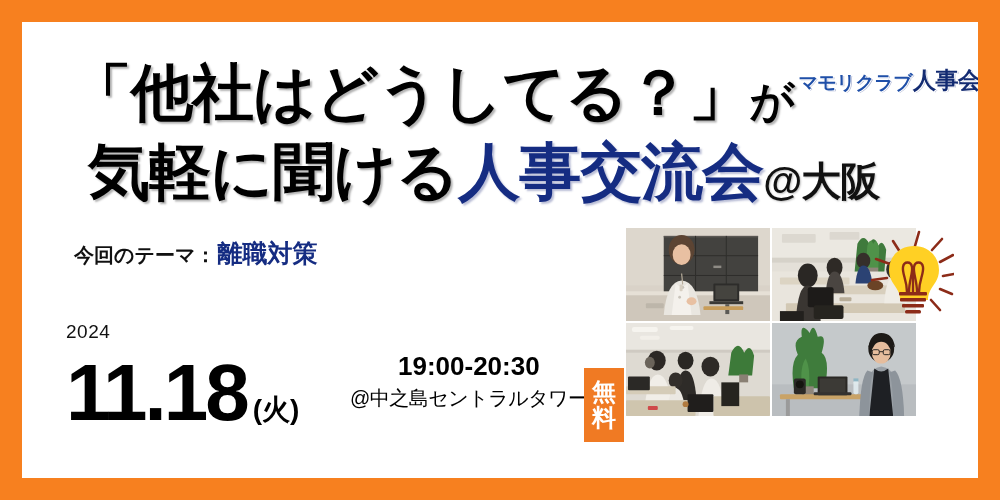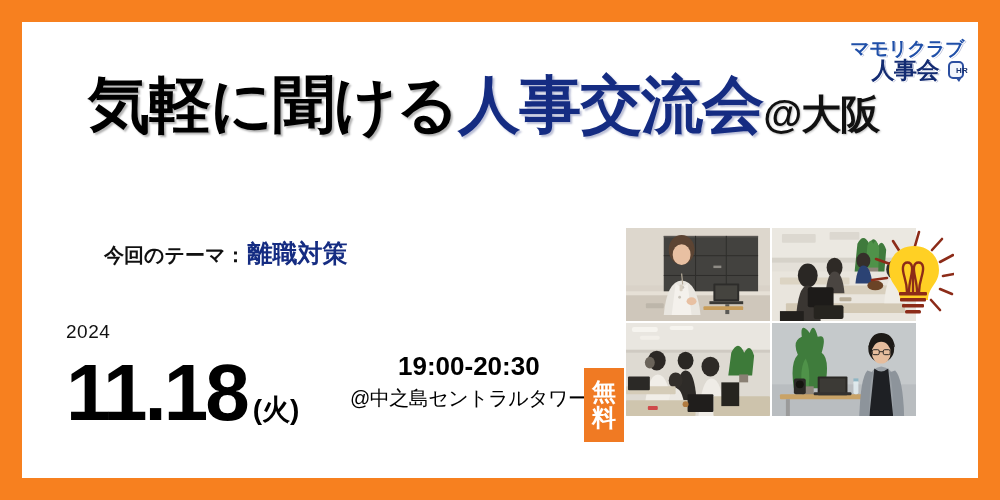--- a/index.html
+++ b/index.html
@@ -21,21 +21,21 @@
     position:relative;
     width:100%; height:100%;
     background:#FFFFFF;
     overflow:hidden;
   }
 
   
   #logo {
     position:absolute; right:14px; top:6px;
     width:124px; height:64px;
-    display:flex; flex-direction:column;
+    display:flex; flex-direction:row;
     align-items:flex-end; justify-content:center;
     gap:1px;
   }
   #logo-line1 {
     font-size:19px; font-weight:bold; color:#1F4FA8;
     letter-spacing:-0.5px; line-height:1;
     text-shadow:0.6px 0.6px 0 #fff, 1.4px 1.4px 0 rgba(20,40,125,.35);
     white-space:nowrap;
   }
   #logo-row2 { display:flex; align-items:center; gap:9px; }
@@ -84,21 +84,21 @@
     font-size:40px; font-weight:bold; color:#111;
     line-height:1; letter-spacing:-1px; padding-bottom:5px;
     text-shadow:1px 1px 2px rgba(0,0,0,0.25);
   }
 
   
   #theme {
     position:absolute; left:52px; top:215px;
     display:flex; align-items:baseline; white-space:nowrap;
   }
-  #theme-label { font-size:20px; font-weight:bold; color:#111; letter-spacing:0px;margin-left:30px; }
+  #theme-label { font-size:20px; font-weight:bold; color:#111; letter-spacing:0px; }
   #theme-value {
     font-size:25px; font-weight:bold; color:#152C82;
     letter-spacing:0px; margin-left:2px;
   }
 
   
   #date-block { position:absolute; left:44px; top:300px; }
   #year { font-size:19px; color:#111; letter-spacing:0.5px; line-height:1; }
   #date-row { display:flex; align-items:flex-end; margin-top:14px; }
   #date-main {
@@ -165,20 +165,24 @@
       <div id="logo-line1">マモリクラブ</div>
       <div id="logo-row2">
         <div id="logo-line2">人事会</div>
         <div id="hr-badge">
           <span id="hr-text">HR</span>
         </div>
       </div>
     </div>
 
     <div id="headline">
+      <div class="hl-row">
+        <span class="hl-big">「他社はどうしてる？」</span>
+        <span class="hl-ga">が</span>
+      </div>
       <div class="hl-row" id="hl-row2">
         <span class="hl-big">気軽に聞ける</span>
         <span class="hl-navy">人事交流会</span>
         <span class="hl-at">@大阪</span>
       </div>
     </div>
 
     <div id="theme">
       <span id="theme-label">今回のテーマ：</span>
       <span id="theme-value">離職対策</span>

